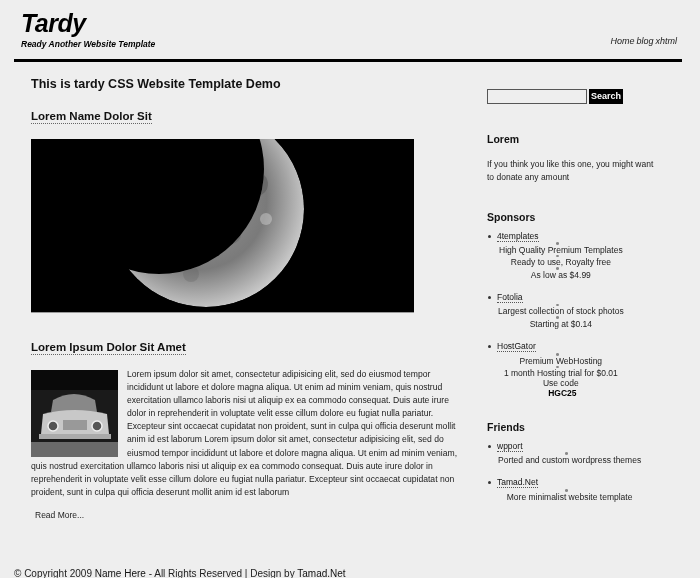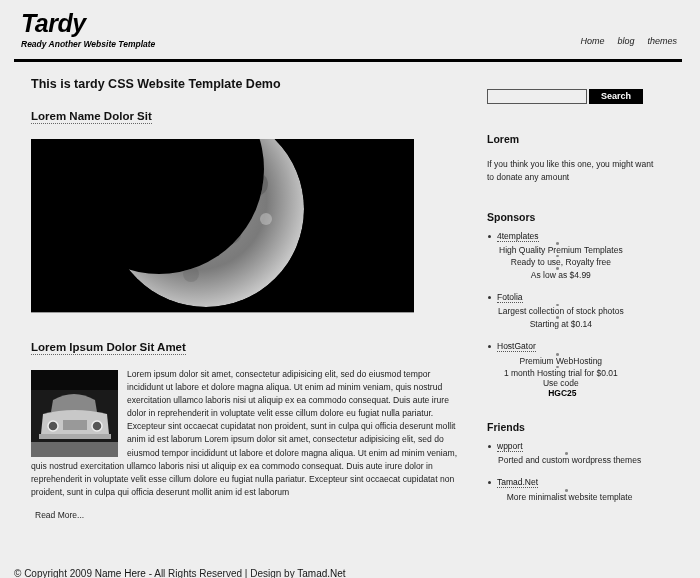--- a/index.html
+++ b/index.html
@@ -17,21 +17,21 @@
     position: absolute; left: 21px; top: 9px;
     font-size: 25px; font-weight: bold; font-style: italic;
     letter-spacing: -0.5px; color: #000;
   }
   .site-tagline {
     position: absolute; left: 21px; top: 39px;
     font-size: 8.5px; font-weight: bold; font-style: italic; color: #000;
   }
   .top-nav {
     position: absolute; right: 23px; top: 36px;
-    display: flex; gap: 13px;
+    display: flex; gap: 2px;
   }
   .top-nav a {
     font-size: 9px; font-style: italic; color: #222;
   }
   .header-rule {
     position: absolute; left: 14px; top: 59px;
     width: 668px; height: 3px; background: #000;
   }
 
   
@@ -73,21 +73,21 @@
 
   
   .search-input {
     position: absolute; left: 487px; top: 89px;
     width: 100px; height: 15px;
     border: 1px solid #555; background: #eee;
     font-size: 9px; padding: 0 3px;
   }
   .search-button {
     position: absolute; left: 589px; top: 89px;
-    height: 15px; padding: 0 12px;
+    height: 15px; padding: 0 2px;
     background: #000; color: #fff;
     font-size: 9px; font-weight: bold; border: none;
     font-family: "Liberation Sans", sans-serif;
     line-height: 15px;
   }
   .side-heading {
     position: absolute; left: 487px;
     font-size: 10.5px; font-weight: bold; color: #111;
   }
   .side-text {
@@ -127,21 +127,21 @@
   .footer a { border-bottom: 1px dotted #555; }
 </style>
 </head>
 <body>
 
 <div class="site-title">Tardy</div>
 <div class="site-tagline">Ready Another Website Template</div>
 <nav class="top-nav">
   <a href="#">Home</a>
   <a href="#">blog</a>
-  <a href="#">themes</a>
+  <a href="#">xhtml</a>
 </nav>
 <div class="header-rule"></div>
 
 <h1 class="page-title">This is tardy CSS Website Template Demo</h1>
 
 <a href="#" class="post-title p1">Lorem Name Dolor Sit</a>
 
 <div class="moon-image">
   <svg width="383" height="174" viewBox="0 0 383 174">
     <defs>

